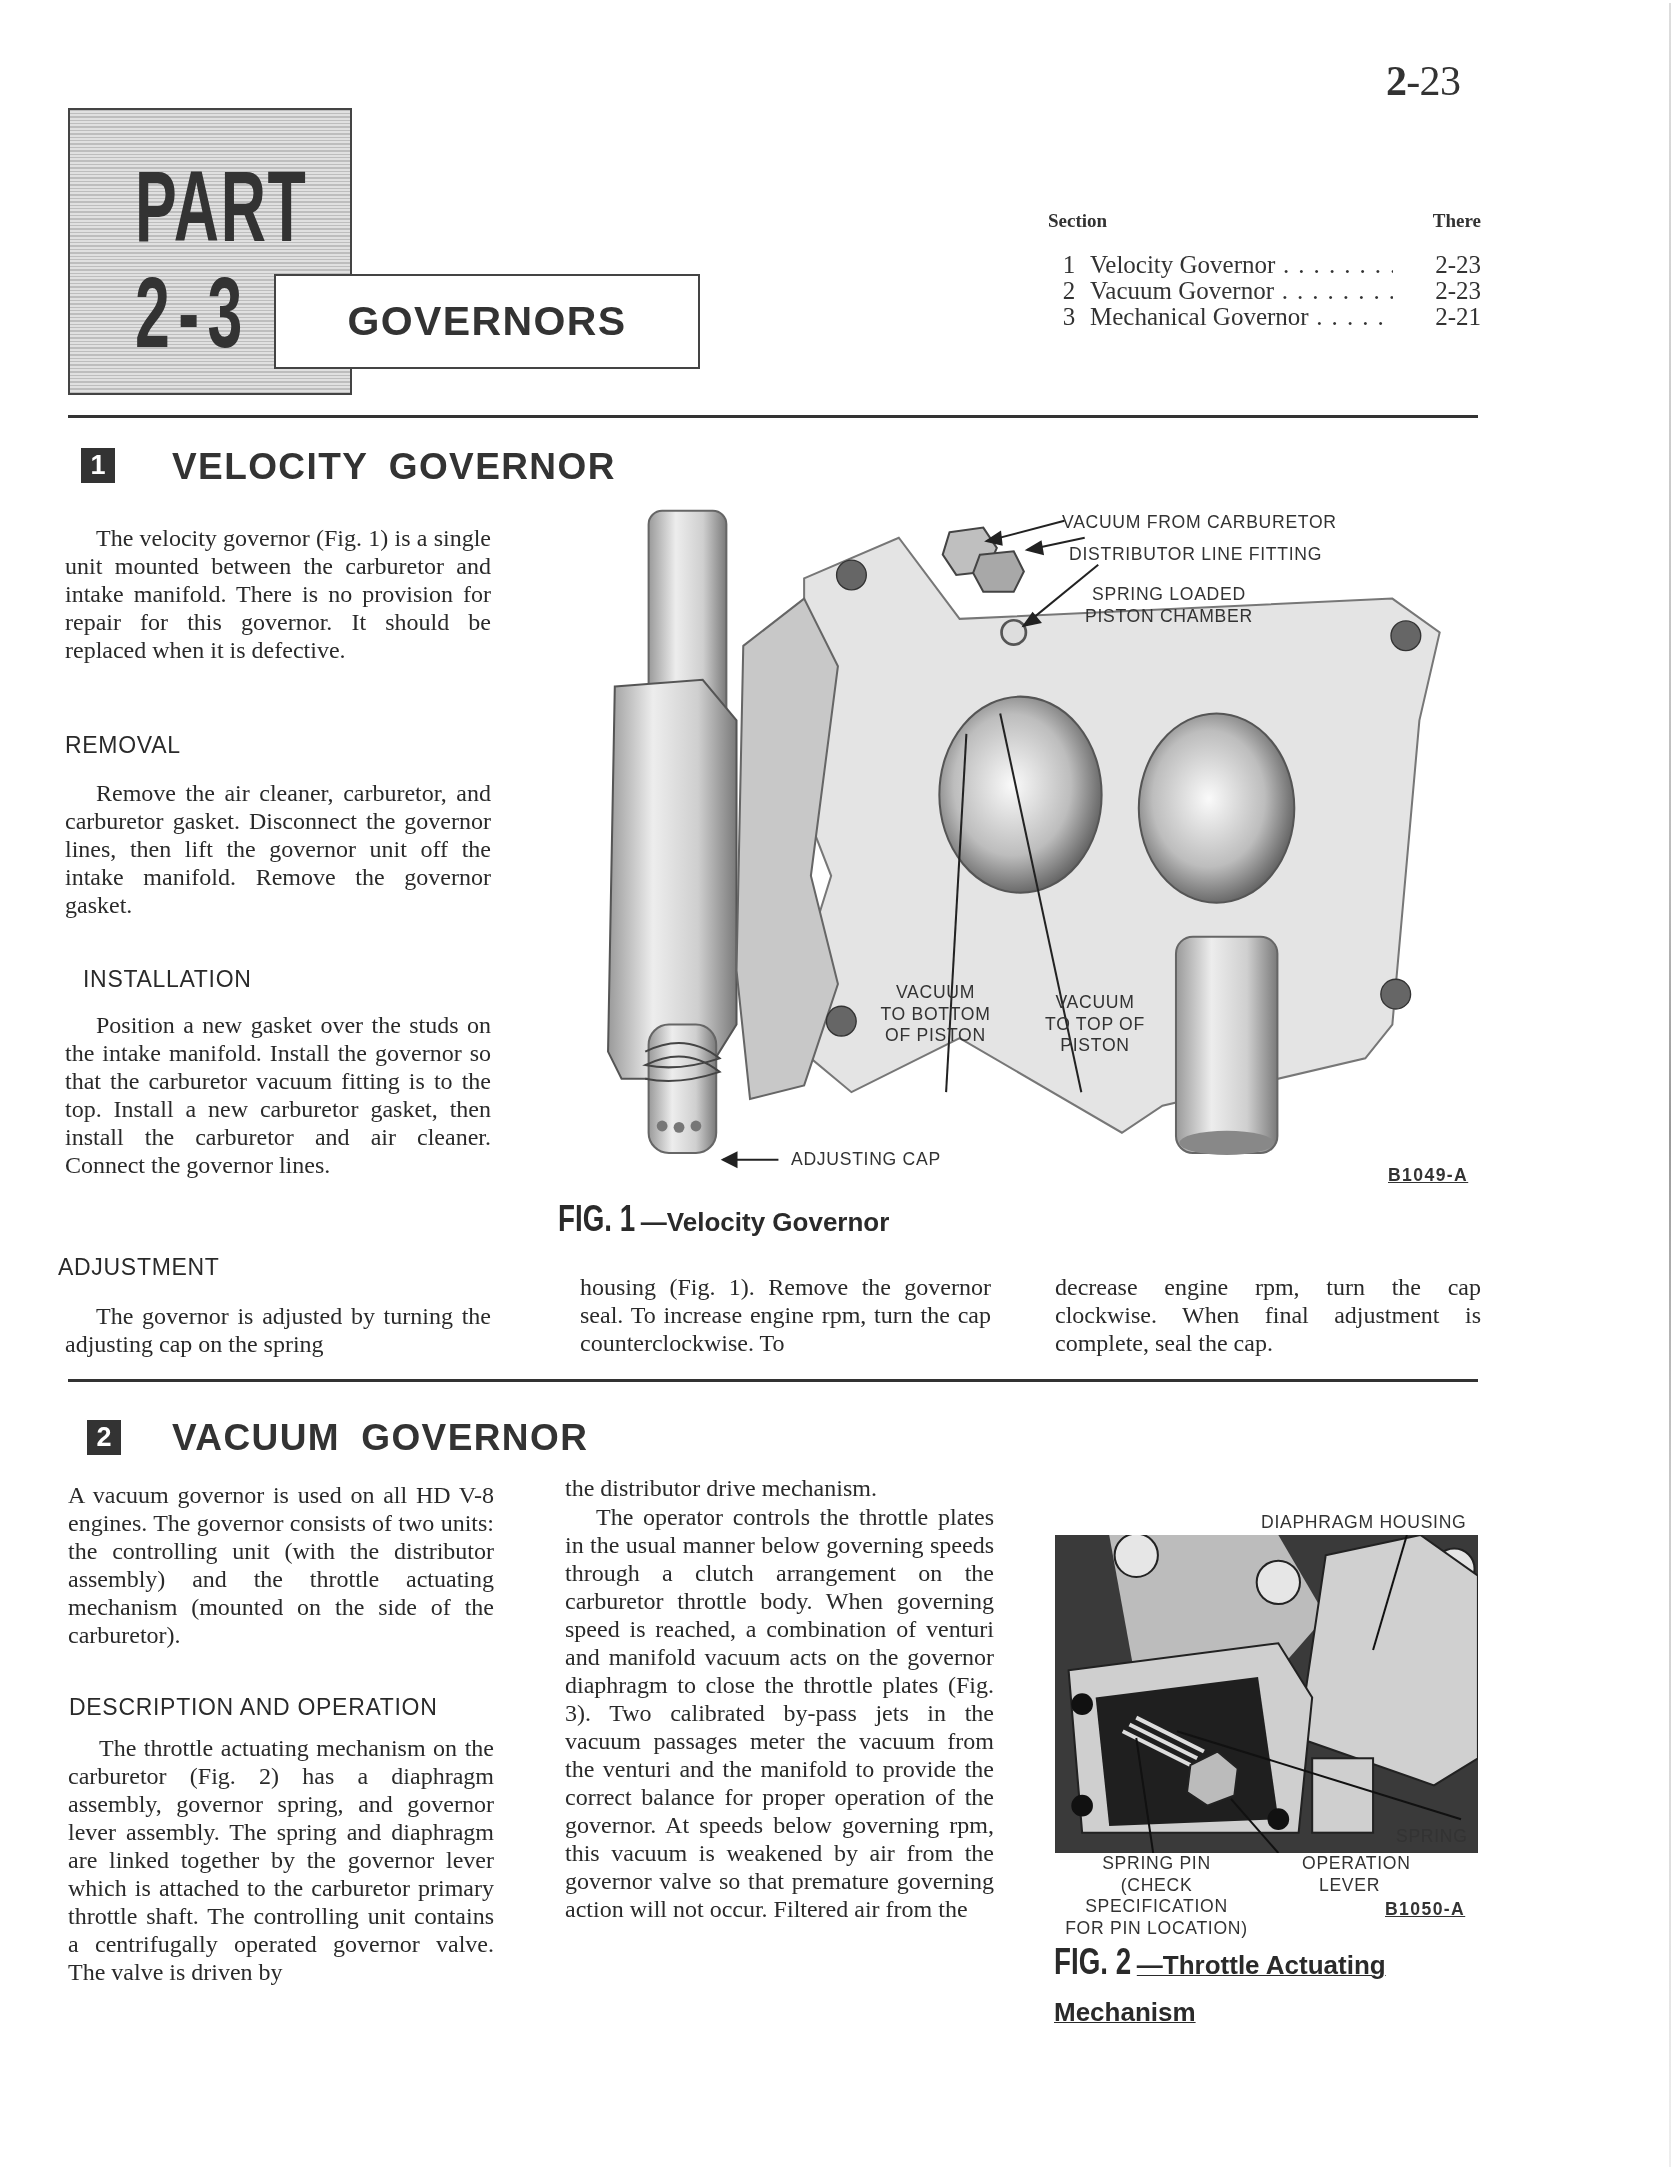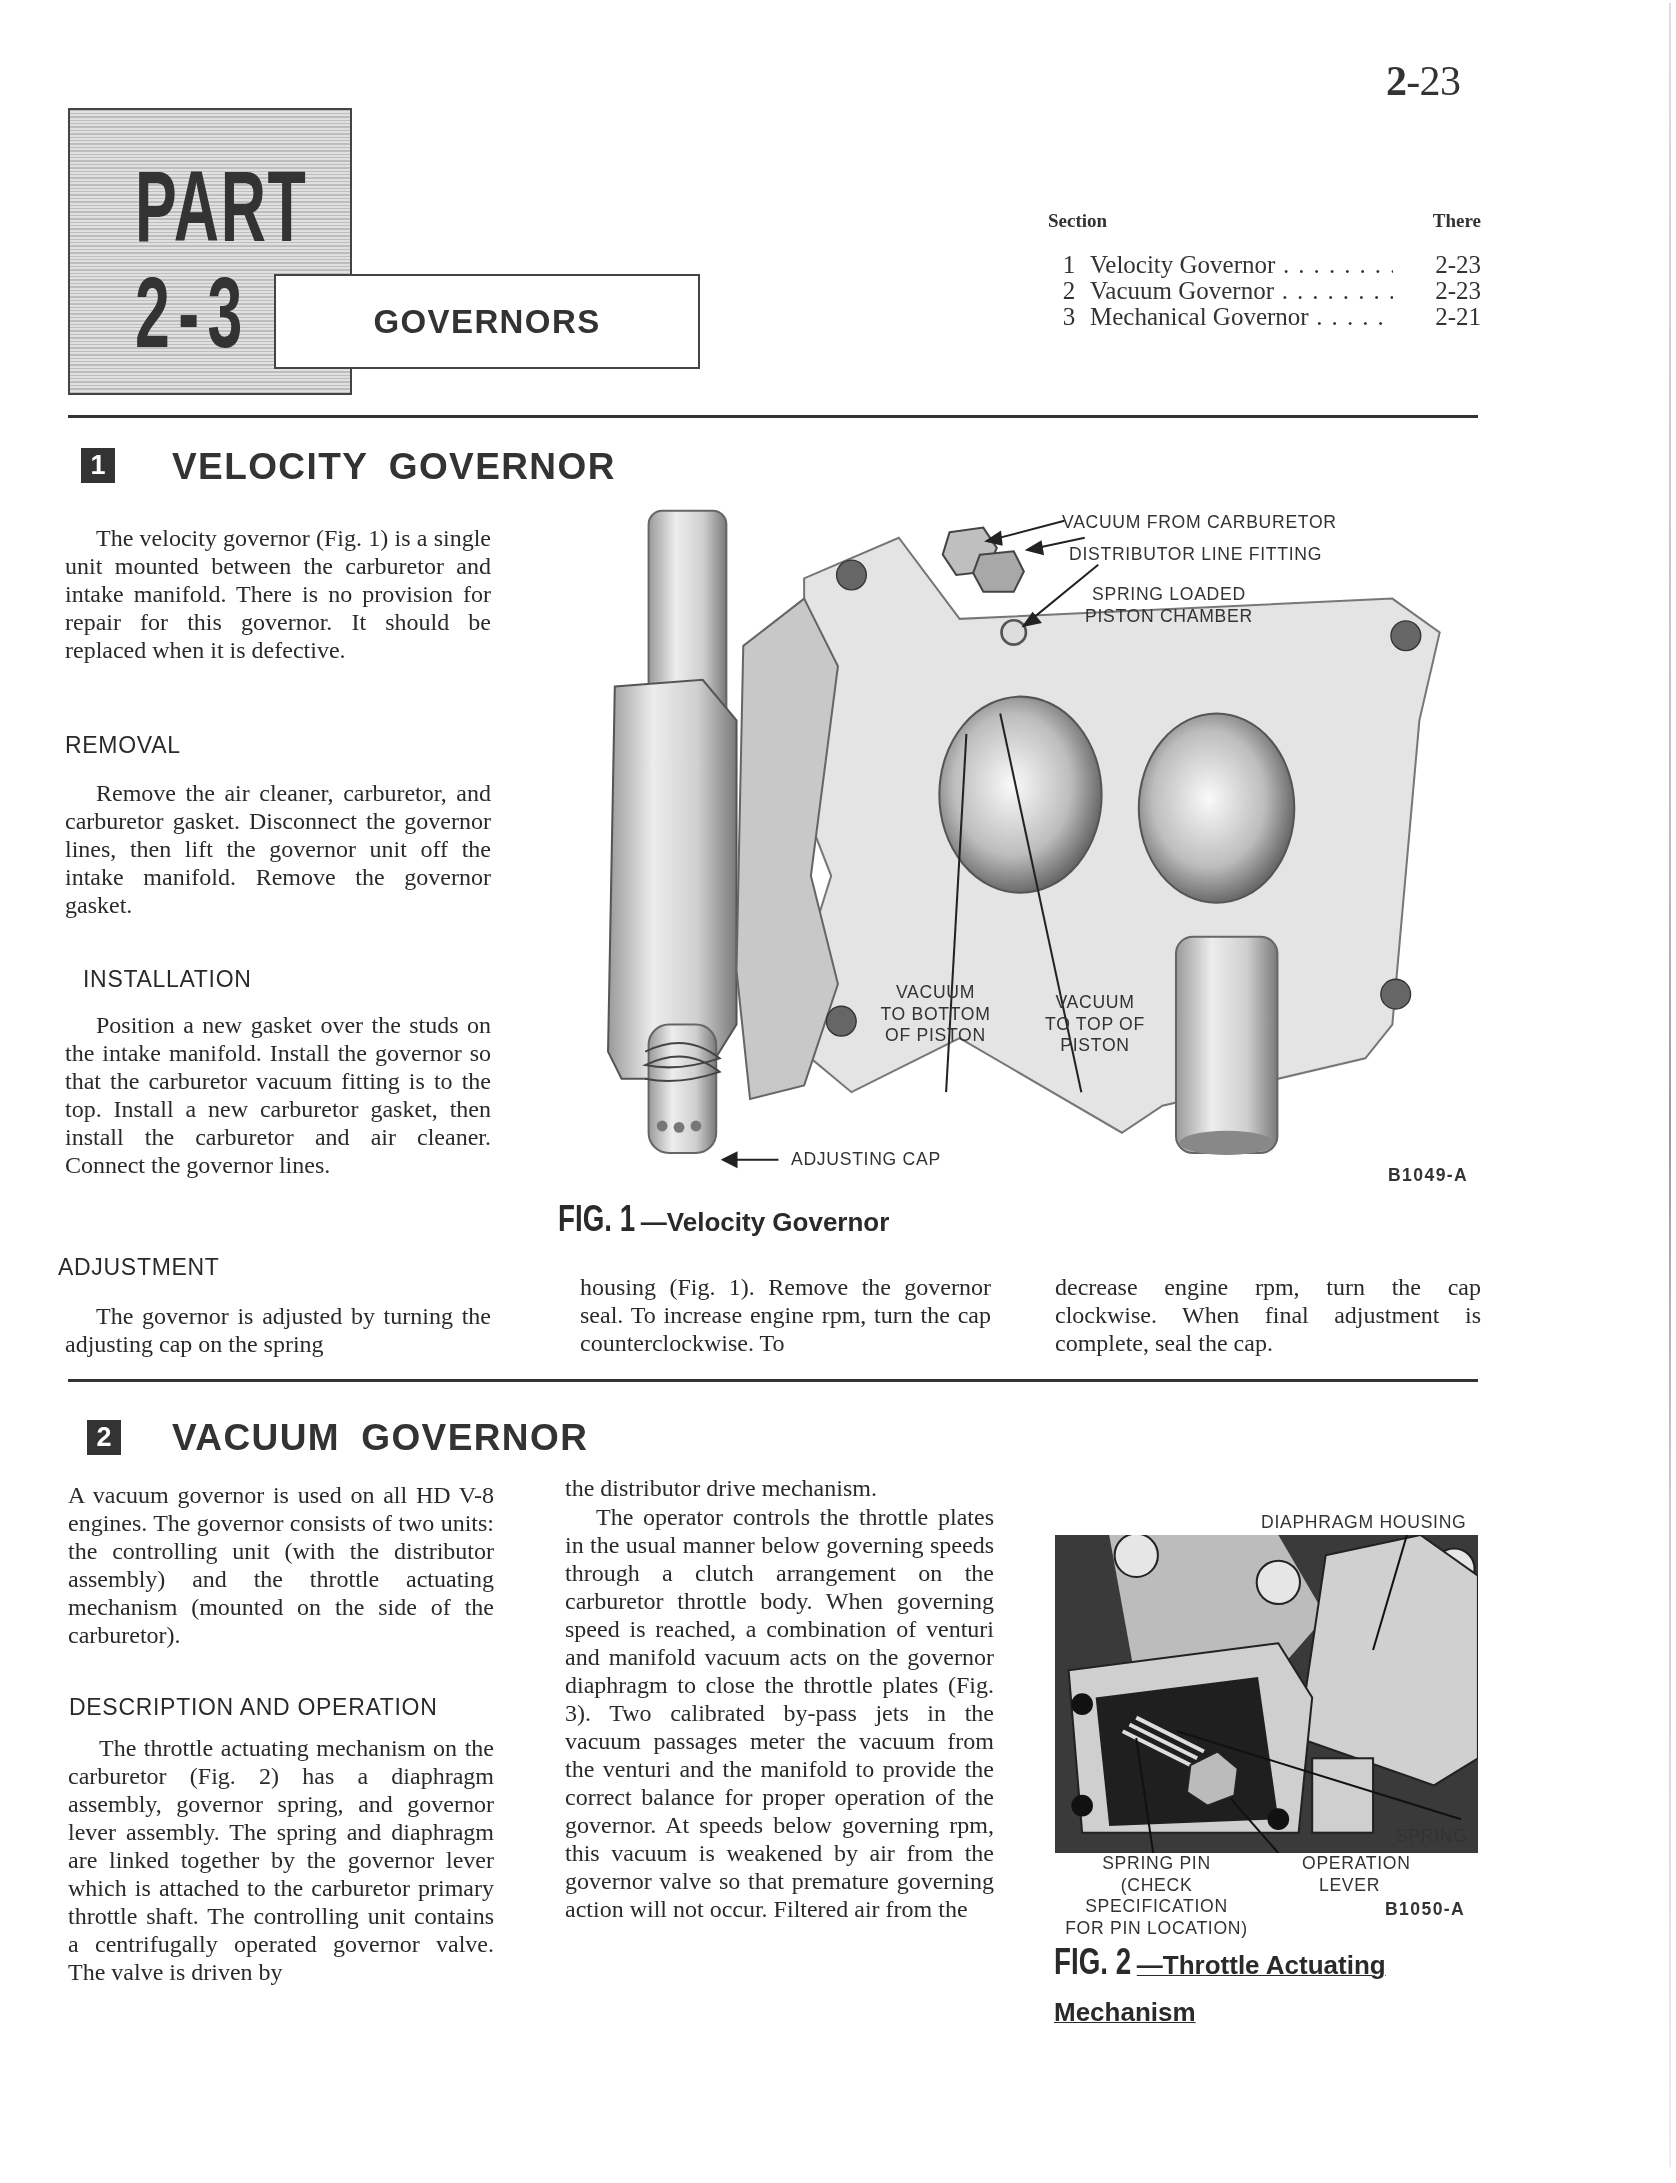--- a/index.html
+++ b/index.html
@@ -11,21 +11,21 @@
   
   .page-number { left: 1386px; top: 57px; font-family: "Liberation Serif", serif; font-size: 42px; color: #333; font-weight: normal; letter-spacing: -0.7px; }
   .page-number b { font-weight: bold; }
 
   
   .part-block { left: 68px; top: 108px; width: 284px; height: 287px; border: 2.7px solid #444;
     background: repeating-linear-gradient(0deg, #bdbdbd 0px, #bdbdbd 1.4px, #e0e0e0 1.4px, #e0e0e0 3.4px); }
   .part-label { left: 135px; top: 156px; font-family: "Liberation Sans", sans-serif; font-size: 101px; font-weight: bold; color: #333; transform: scaleX(0.62); transform-origin: left top; letter-spacing: 2.7px; line-height: 1; }
   .part-number { left: 135px; top: 262px; font-family: "Liberation Sans", sans-serif; font-size: 101px; font-weight: bold; color: #333; transform: scaleX(0.62); transform-origin: left top; letter-spacing: 13.5px; line-height: 1; }
   .title-box { left: 274px; top: 274px; width: 426px; height: 95px; border: 2px solid #444; background: #fff; display: flex; align-items: center; justify-content: center; }
-  .title-box span { font-family: "Liberation Sans", sans-serif; font-weight: bold; font-size: 33px; color: #333; letter-spacing: 1.4px; }
+  .title-box span { font-family: "Liberation Sans", sans-serif; font-weight: bold; font-size: 41px; color: #333; letter-spacing: 1.4px; }
 
   
   .toc { left: 1048px; top: 210px; width: 433px; }
   .toc-head { display: flex; justify-content: space-between; font-weight: bold; font-size: 19px; color: #333; margin-bottom: 20px; }
   .toc-row { display: flex; font-size: 25px; line-height: 26px; color: #333; }
   .toc-row .num { width: 42px; text-align: center; }
   .toc-row .name { flex: 1; overflow: hidden; white-space: nowrap; }
   .toc-row .name::after { content: " . . . . . . . . . . . . . . . . . . . . . . . ."; letter-spacing: 1.4px; }
   .toc-row .pg { width: 88px; text-align: right; }
 
@@ -41,21 +41,21 @@
 
   .para { font-size: 24px; line-height: 28px; color: #2a2a2a; text-align: justify; text-indent: 31px; }
   .para.noindent { text-indent: 0; }
   .col-left { left: 65px; width: 426px; }
   .col-mid { left: 561px; width: 426px; }
   .col-right { left: 1051px; width: 426px; }
 
   
   .fig1 { left: 581px; top: 497px; width: 906px; height: 690px; }
   .fig-label { font-family: "Liberation Sans", sans-serif; font-size: 17.6px; color: #333; letter-spacing: 0.7px; line-height: 21.6px; }
-  .fig-id { font-family: "Liberation Sans", sans-serif; font-weight: bold; font-size: 17.6px; color: #333; letter-spacing: 1.4px; }
+  .fig-id { font-family: "Liberation Sans", sans-serif; font-weight: bold; font-size: 17.6px; color: #333; letter-spacing: 1.4px; text-decoration: underline; }
   .fig-caption { font-family: "Liberation Sans", sans-serif; font-weight: bold; color: #2a2a2a; }
   .fig-caption .big { font-size: 37px; transform: scaleX(0.75); display: inline-block; transform-origin: left; }
   .fig-caption .small { font-size: 26px; }
 
   .page-edge { left: 1669px; top: 3.4px; width: 2px; height: 2164px; background: linear-gradient(180deg, #ddd, #bbb 40%, #999 52%, #ccc 70%, #eee); }
 </style>
 </head>
 <body>
 
 <div class="abs page-number"><b>2</b><span>-23</span></div>

